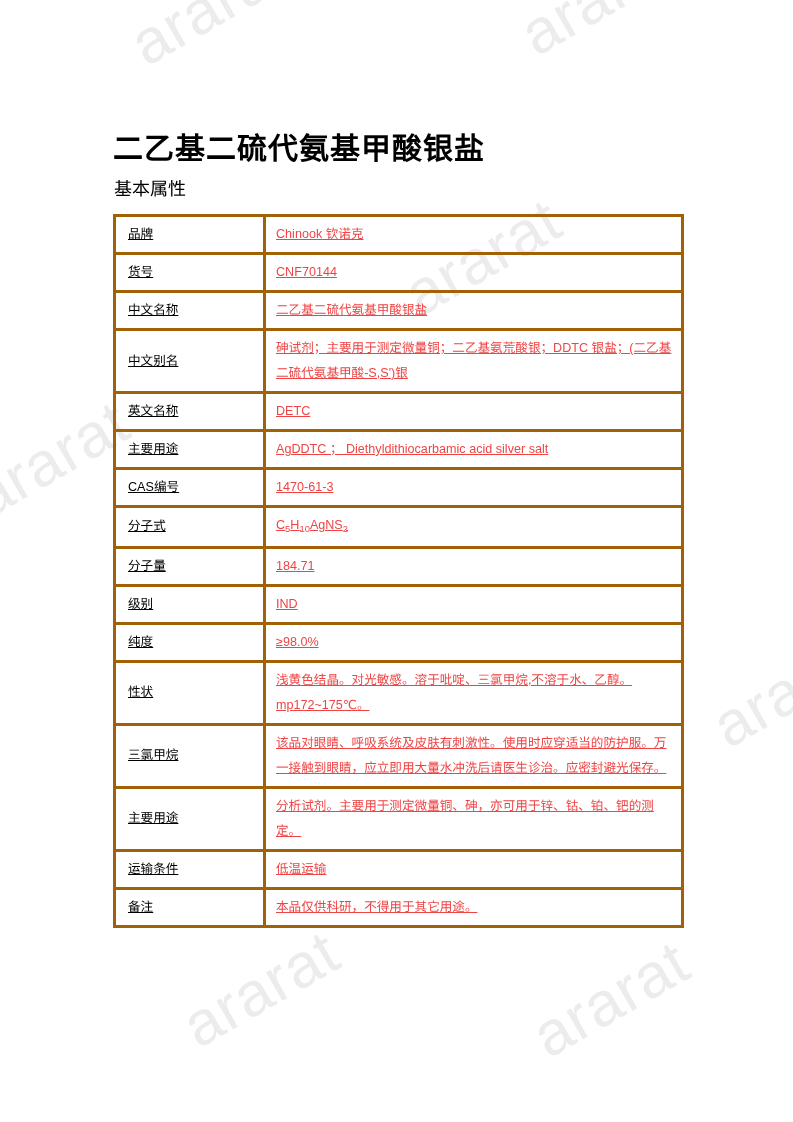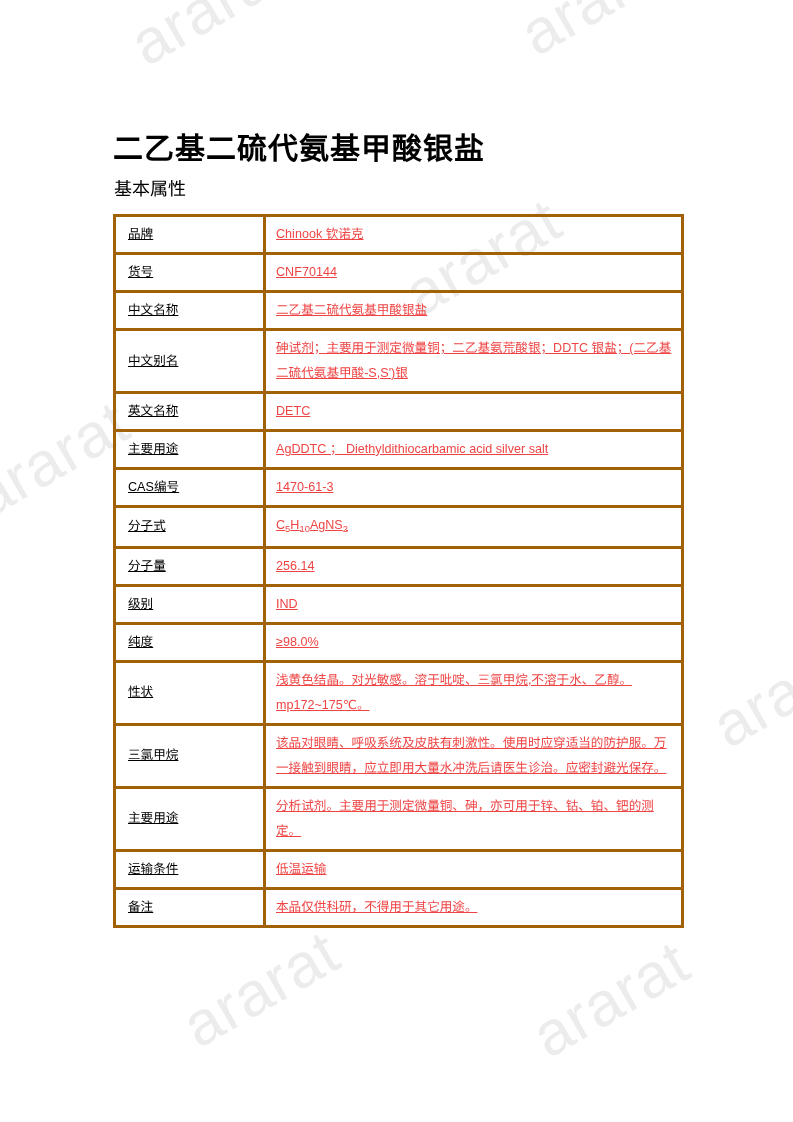--- a/index.html
+++ b/index.html
@@ -181,21 +181,21 @@
         </tr>
         <tr>
           <td class="key">分子式</td>
           <td class="val">
             <span class="cell-text"><span>C</span><span class="sub">5</span><span>H</span><span class="sub">10</span><span>AgNS</span><span class="sub">2</span></span>
           </td>
         </tr>
         <tr>
           <td class="key">分子量</td>
           <td class="val">
-            <span class="cell-text">256.14</span>
+            <span class="cell-text">184.71</span>
           </td>
         </tr>
         <tr>
           <td class="key">级别</td>
           <td class="val">
             <span class="cell-text">IND</span>
           </td>
         </tr>
         <tr>
           <td class="key">纯度</td>

